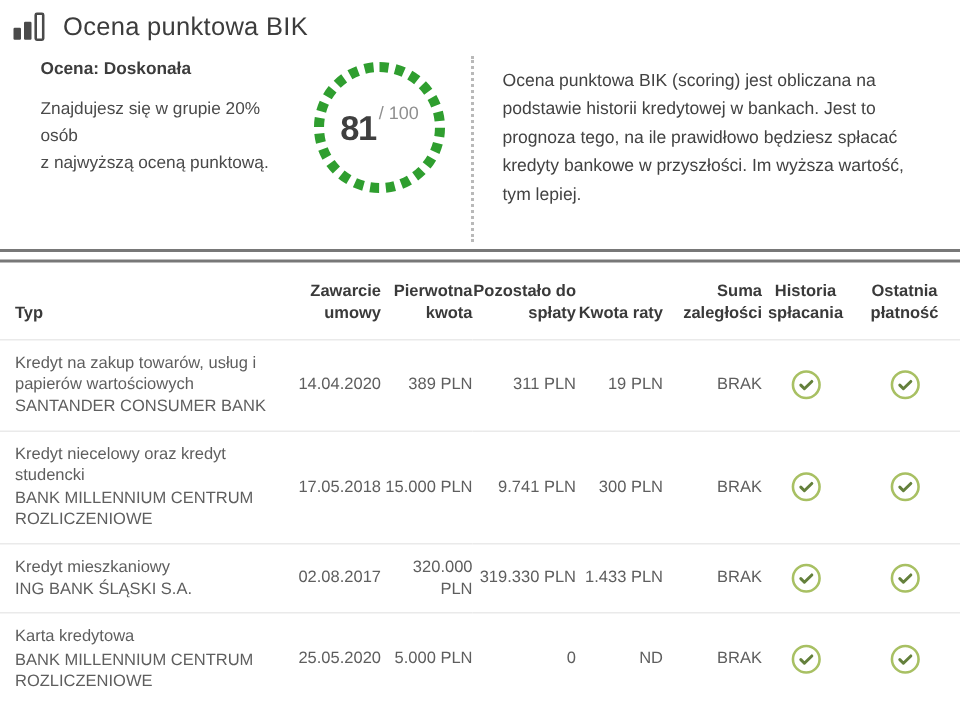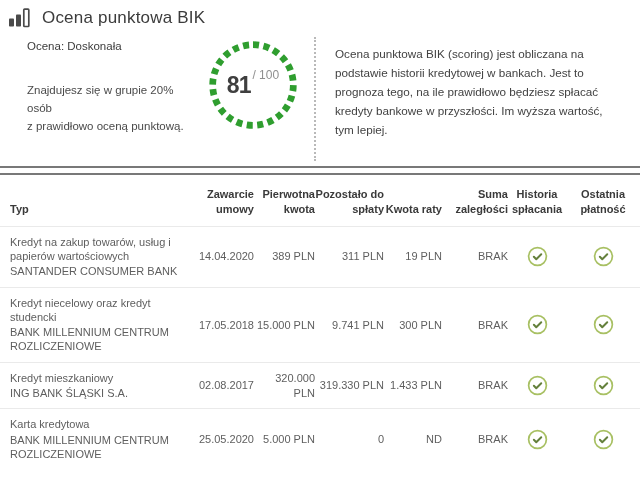--- a/index.html
+++ b/index.html
@@ -10,21 +10,21 @@
 
   
   .card-header { display: flex; align-items: center; padding: 8px 0 0 8px; }
   .card-header .hdr-icon { flex: 0 0 auto; display: inline-flex; margin-right: 11px; }
   .card-title { font-size: 17px; font-weight: 400; color: #3c3c3c; letter-spacing: 0.2px; }
 
   
   .score-card { height: 166px; }
   .score-body { display: flex; align-items: stretch; margin-top: 9px; height: 126px; }
   .score-left { width: 192px; padding-left: 27px; padding-top: 3px; }
-  .score-rating { font-size: 11.5px; font-weight: normal; color: #3c3c3c; margin-bottom: 30px; }
+  .score-rating { font-size: 11.5px; font-weight: bold; color: #3c3c3c; margin-bottom: 13px; }
   .score-group { font-size: 11.5px; color: #4a4a4a; line-height: 1.55; }
   .gauge-block { width: 122px; display: flex; justify-content: center; align-items: flex-start; }
   .gauge-wrap { position: relative; width: 96px; height: 96px; margin-top: 0; }
   .gauge-wrap svg { display: block; }
   .gauge-overlay { position: absolute; inset: 0; display: flex; align-items: center; justify-content: center; }
   .score-num { font-size: 23px; font-weight: bold; color: #3f3f3f; letter-spacing: -1px; }
   .score-max { font-size: 12px; color: #8f8f8f; font-weight: 400; margin-left: 2px; position: relative; top: -10px; letter-spacing: 0; }
   .v-divider { width: 0; border-left: 2px dotted #b9b9b9; height: 124px; margin-top: 0; }
   .score-desc { flex: 1; padding: 7px 26px 0 19px; font-size: 11.7px; line-height: 1.63; color: #424242; }
 
@@ -67,21 +67,21 @@
       </svg>
     </span>
     <h1 class="card-title">Ocena punktowa BIK</h1>
   </div>
 
   <div class="score-body">
     <div class="score-left">
       <p class="score-rating">Ocena: Doskonała</p>
       <p class="score-group">
         <span>Znajdujesz się w grupie 20% osób</span><br>
-        <span>z prawidłowo oceną punktową.</span>
+        <span>z najwyższą oceną punktową.</span>
       </p>
     </div>
 
     <div class="gauge-block">
       <div class="gauge-wrap">
         <svg width="96" height="96" viewBox="0 0 100 100">
           <circle cx="50" cy="50" r="42" fill="none" stroke-width="7" stroke-dasharray="6.3 4.7" transform="rotate(-90 50 50)" stroke="#2f9e2f"></circle>
         </svg>
         <div class="gauge-overlay">
           <span class="score-num">81</span>

